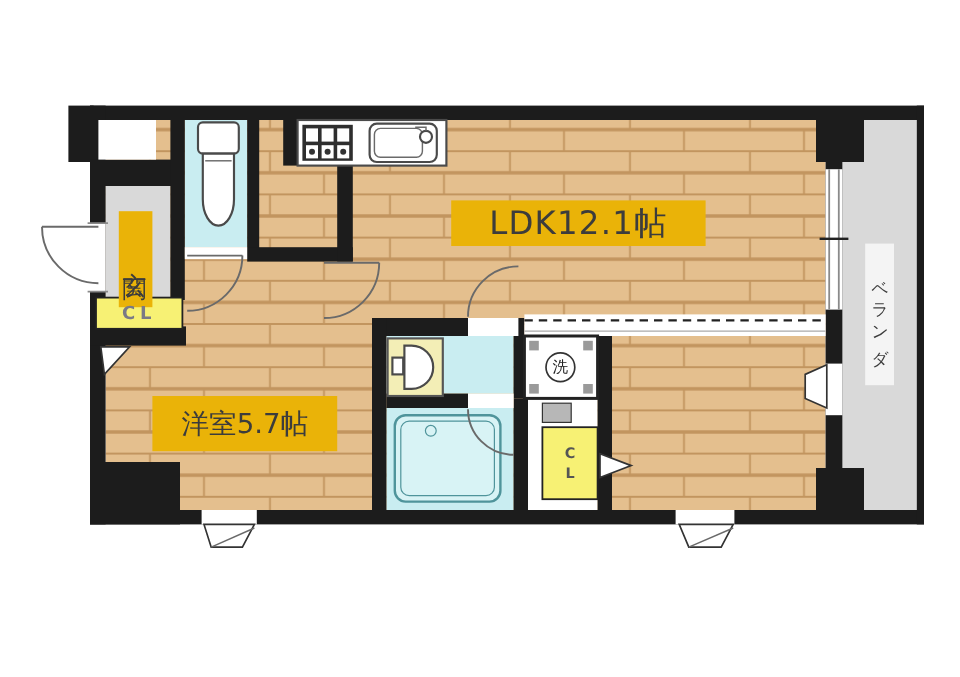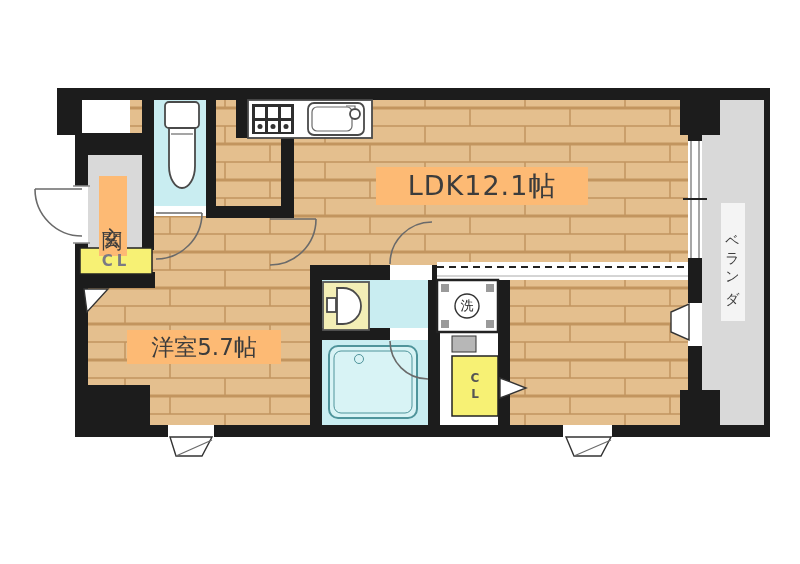--- a/index.html
+++ b/index.html
@@ -27,25 +27,25 @@
   .winline{stroke:#8a8a8a;stroke-width:1.5;}
   .tick{stroke:#222;stroke-width:2;}
   .stove{fill:#2e2e2e;}
   .burner{fill:#fff;}
   .burner-dot{fill:#333;}
   .bracket{fill:#9a9a9a;}
   .circle-mark{fill:#fff;stroke:#333;stroke-width:1.4;}
 
   .label{
     position:absolute;display:flex;align-items:center;justify-content:center;
-    color:var(--text,#3c3c3c);background:#fdba74;white-space:nowrap;
+    color:var(--text,#3c3c3c);background:#eab308;white-space:nowrap;
   }
   .v{writing-mode:vertical-rl;text-orientation:upright;}
   #ldk-label{left:376px;top:167px;width:212px;height:38px;font-size:27px;letter-spacing:1px;}
-  #room57-label{left:127px;top:330px;width:154px;height:34px;font-size:23px;}
+  #room57-label{left:127px;top:330px;width:154px;height:46px;font-size:23px;}
   #room45-label{left:511px;top:330px;width:148px;height:34px;font-size:23px;}
   #entrance-label{left:99px;top:176px;width:28px;height:74px;font-size:20px;letter-spacing:5px;padding:3px 0;}
   #veranda-label{left:721px;top:203px;width:24px;height:118px;font-size:14px;letter-spacing:3px;background:#f4f4f4;}
   #cl1-label{left:80px;top:248px;width:72px;height:26px;font-size:15px;font-weight:bold;color:#7a7a85;letter-spacing:4px;background:transparent;}
   #cl2-label{left:461px;top:360px;width:28px;height:54px;font-size:12px;font-weight:bold;color:#555;letter-spacing:2px;background:transparent;}
   #wash-label{left:455px;top:295px;width:24px;height:22px;font-size:13px;color:#222;background:transparent;}
 </style>
 </head>
 <body>
 

